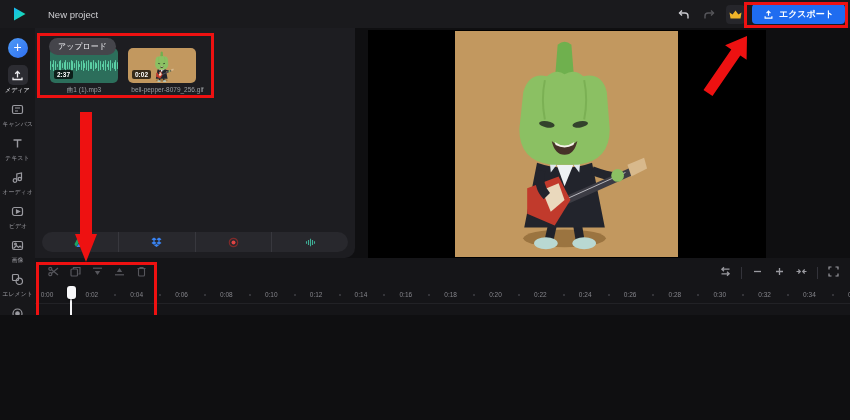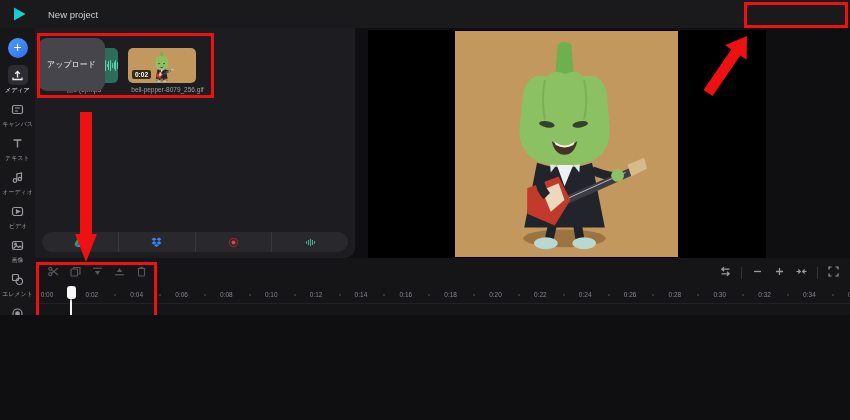--- a/index.html
+++ b/index.html
@@ -20,21 +20,21 @@
   .plus-btn{margin-top:10px;width:20px;height:20px;border-radius:50%;background:linear-gradient(135deg,#4f9cf7,#2f6ef0);color:#fff;font-size:14px;line-height:18px;text-align:center;}
   .side-item{margin-top:4px;display:flex;flex-direction:column;align-items:center;gap:1px;width:35px;}
   .side-item.first{margin-top:7px;}
   .side-ic{width:20px;height:20px;display:flex;align-items:center;justify-content:center;border-radius:5px;}
   .side-item.active .side-ic{background:#2c2c32;}
   .side-lb{font-size:6.5px;color:#9a9aa0;transform:scale(.92);white-space:nowrap;}
   .side-item.active .side-lb{color:#e8e8ec;}
 
   
   .panel{position:absolute;left:35px;top:28px;width:320px;height:230px;background:#1d1d21;border-radius:0 0 10px 0;z-index:3;}
-  .tooltip{position:absolute;left:3px;top:10px;background:#45454b;color:#ececf0;font-size:8px;padding:21px 9px;border-radius:9px;z-index:12;white-space:nowrap;}
+  .tooltip{position:absolute;left:14px;top:10px;background:#45454b;color:#ececf0;font-size:8px;padding:3px 9px;border-radius:9px;z-index:12;white-space:nowrap;}
   .thumb{position:absolute;top:20px;width:68px;height:35px;border-radius:5px;overflow:hidden;}
   .thumb.audio{left:15px;background:#2c6e5b;display:flex;align-items:center;justify-content:center;}
   .thumb.gif{left:93px;background:#c2985f;display:flex;align-items:flex-end;justify-content:center;}
   .dur-badge{position:absolute;left:4px;bottom:4px;background:rgba(0,0,0,.72);color:#fff;font-size:6.5px;font-weight:bold;padding:1px 3px;border-radius:2px;z-index:2;}
   .fname{position:absolute;top:58px;font-size:6.5px;color:#9ca0a4;text-align:center;white-space:nowrap;}
   .fname.f1{left:8px;width:82px;}
   .fname.f2{left:80px;width:105px;}
   .waveform{display:flex;align-items:center;gap:1px;height:22px;overflow:hidden;}
   .waveform i{display:block;width:1.3px;background:#5bcfa5;border-radius:1px;}
   .waveform.small{height:9px;}
@@ -117,20 +117,46 @@
     </defs>
   </svg>
 
   <div class="topbar">
     <span class="logo">
       <svg width="18" height="18" viewBox="0 0 18 18">
           <path d="M4 2.5v13l11.5-6.5z" fill="url(#lgrad)"></path>
         </svg>
     </span>
     <span class="proj-title">New project</span>
+    <div class="top-right">
+      <span class="icon-btn">
+        <svg width="13" height="13" viewBox="0 0 13 13" fill="none" stroke="#c9c9ce" stroke-width="1.4">
+            <path d="M5 2.5 2.5 5 5 7.5"></path>
+            <path d="M2.5 5H8a3 3 0 0 1 3 3v2.5"></path>
+          </svg>
+      </span>
+      <span class="icon-btn">
+        <svg width="13" height="13" viewBox="0 0 13 13" fill="none" stroke="#55555a" stroke-width="1.4">
+            <path d="M8 2.5 10.5 5 8 7.5"></path>
+            <path d="M10.5 5H5a3 3 0 0 0-3 3v2.5"></path>
+          </svg>
+      </span>
+      <span class="icon-btn crown-btn">
+        <svg width="13" height="13" viewBox="0 0 13 13">
+            <path d="M1.5 10.5h10L12.5 4.5 9.4 6.6 6.5 2.5 3.6 6.6 0.5 4.5Z" fill="#f0b429"></path>
+          </svg>
+      </span>
+      <span class="export-btn">
+        <svg width="11" height="11" viewBox="0 0 13 13" fill="none" stroke="#fff" stroke-width="1.4">
+            <path d="M6.5 8V2.8M4.2 4.8 6.5 2.5l2.3 2.3"></path>
+            <path d="M2.5 8.5v2.2h8V8.5"></path>
+          </svg>
+        <span>エクスポート</span>
+      </span>
+    </div>
   </div>
 
   <div class="sidebar">
     <div class="plus-btn">+</div>
 
     <div class="side-item active first">
       <span class="side-ic">
           <svg width="13" height="13" viewBox="0 0 13 13" fill="none" stroke="#ececf0" stroke-width="1.3">
             <path d="M6.5 8.5V2.8M4.2 4.8 6.5 2.5l2.3 2.3"></path>
             <path d="M2 8.5v2h9v-2"></path>

